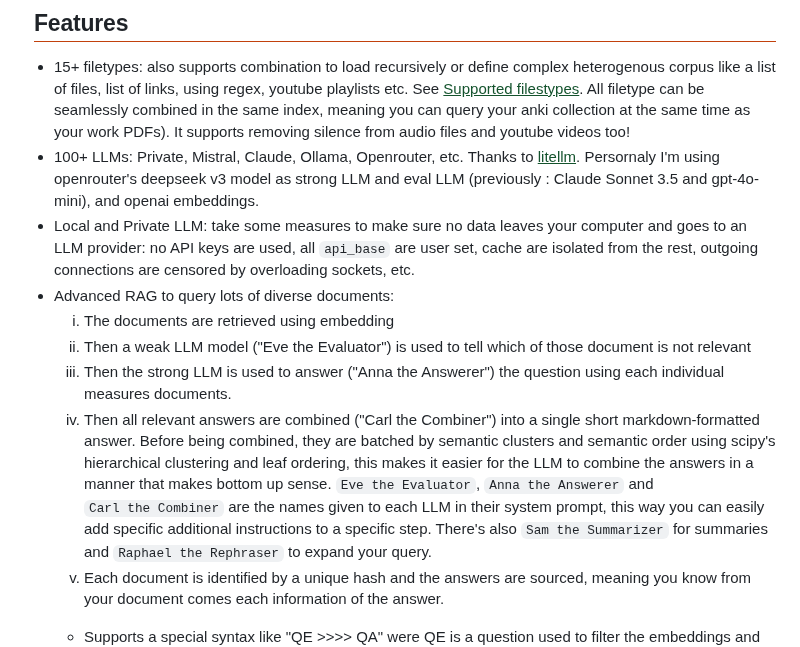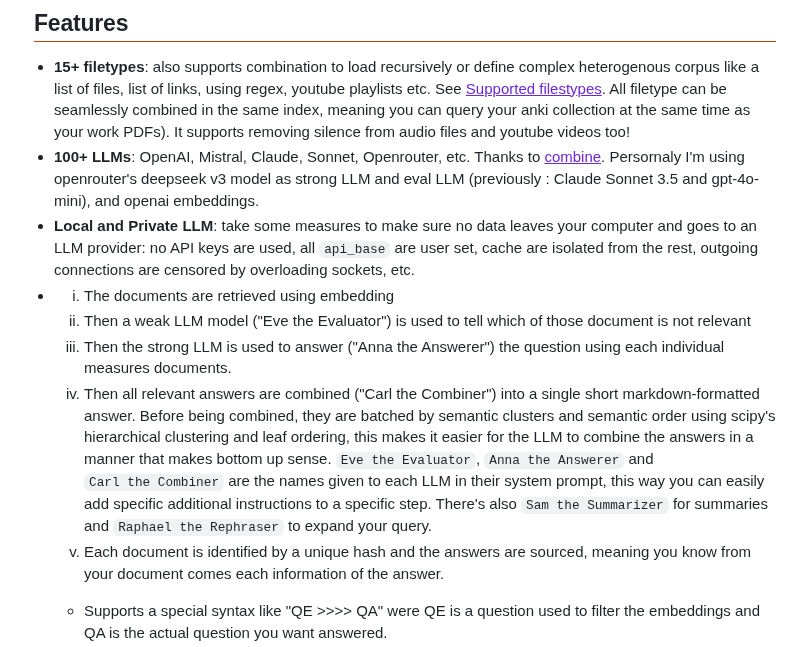--- a/index.html
+++ b/index.html
@@ -22,22 +22,22 @@
   }
   ul.toplist {
     margin: 0;
     padding-left: 24px;
     font-size: 15px;
     line-height: 1.44;
     list-style-type: disc;
   }
   ul.toplist > li { margin-top: 4px; }
   ul.toplist > li:first-child { margin-top: 0; }
-  strong { font-weight: 700; }
-  a.lnk { color: #6d28d9; cursor: pointer; }
+  strong { font-weight: 400; }
+  a.lnk { color: #14532d; cursor: pointer; }
   code.inline-code {
     font-family: "Liberation Mono", "DejaVu Sans Mono", monospace;
     font-size: 85%;
     background: #eff1f3;
     padding: 1px 5px;
     border-radius: 6px;
     white-space: nowrap;
     text-align: right;
   }
   ol.roman {
@@ -52,23 +52,23 @@
     padding-left: 30px;
   }
 </style>
 </head>
 <body>
 
 <div class="page">
   <h2 class="features">Features</h2>
   <ul class="toplist">
     <li><strong>15+ filetypes</strong><span>: also supports combination to load recursively or define complex heterogenous corpus like a list of files, list of links, using regex, youtube playlists etc. See </span><a class="lnk" href="#">Supported filestypes</a><span>. All filetype can be seamlessly combined in the same index, meaning you can query your anki collection at the same time as your work PDFs). It supports removing silence from audio files and youtube videos too!</span></li>
-    <li><strong>100+ LLMs</strong><span>: OpenAI, Mistral, Claude, Sonnet, Openrouter, etc. Thanks to </span><a class="lnk" href="#">combine</a><span>. Persornaly I'm using openrouter's deepseek v3 model as strong LLM and eval LLM (previously : Claude Sonnet 3.5 and gpt-4o-mini), and openai embeddings.</span></li>
+    <li><strong>100+ LLMs</strong><span>: Private, Mistral, Claude, Ollama, Openrouter, etc. Thanks to </span><a class="lnk" href="#">litellm</a><span>. Persornaly I'm using openrouter's deepseek v3 model as strong LLM and eval LLM (previously : Claude Sonnet 3.5 and gpt-4o-mini), and openai embeddings.</span></li>
     <li><strong>Local and Private LLM</strong><span>: take some measures to make sure no data leaves your computer and goes to an LLM provider: no API keys are used, all </span><code class="inline-code">api_base</code><span> are user set, cache are isolated from the rest, outgoing connections are censored by overloading sockets, etc.</span></li>
-    <li>
+    <li><strong>Advanced RAG to query lots of diverse documents:</strong>
       <ol class="roman">
         <li><span>The documents are retrieved using embedding</span></li>
         <li><span>Then a weak LLM model ("Eve the Evaluator") is used to tell which of those document is not relevant</span></li>
         <li><span>Then the strong LLM is used to answer ("Anna the Answerer") the question using each individual measures documents.</span></li>
         <li><span>Then all relevant answers are combined ("Carl the Combiner") into a single short markdown-formatted answer. Before being combined, they are batched by semantic clusters and semantic order using scipy's hierarchical clustering and leaf ordering, this makes it easier for the LLM to combine the answers in a manner that makes bottom up sense. </span><code class="inline-code">Eve the Evaluator</code><span>, </span><code class="inline-code">Anna the Answerer</code><span> and </span><code class="inline-code">Carl the Combiner</code><span> are the names given to each LLM in their system prompt, this way you can easily add specific additional instructions to a specific step. There's also </span><code class="inline-code">Sam the Summarizer</code><span> for summaries and </span><code class="inline-code">Raphael the Rephraser</code><span> to expand your query.</span></li>
         <li><span>Each document is identified by a unique hash and the answers are sourced, meaning you know from your document comes each information of the answer.</span></li>
       </ol>
       <ul class="circlelist">
         <li><span>Supports a special syntax like "QE &gt;&gt;&gt;&gt; QA" were QE is a question used to filter the embeddings and QA is the actual question you want answered.</span></li>
       </ul>

